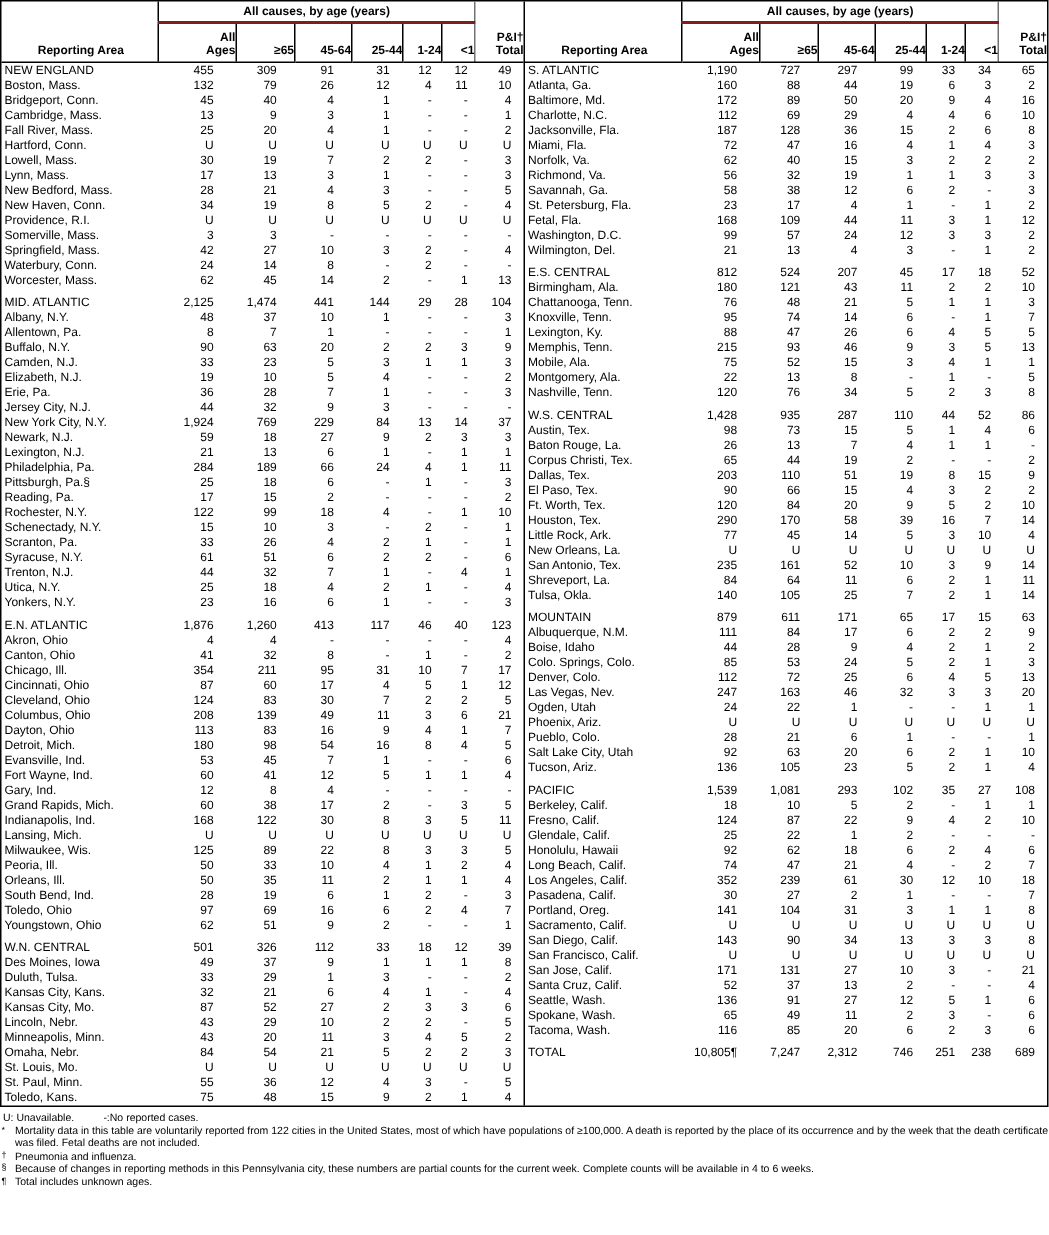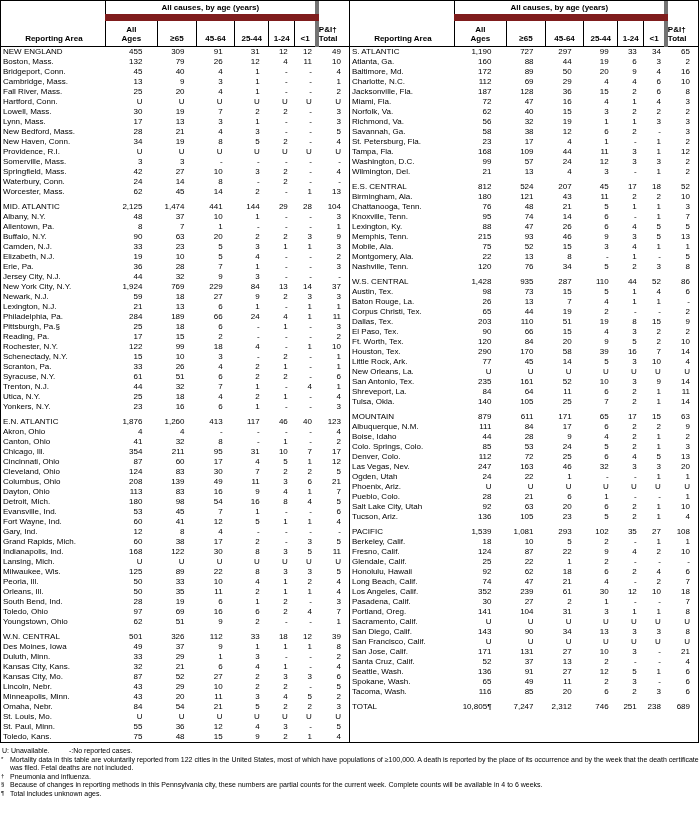--- a/index.html
+++ b/index.html
@@ -32,31 +32,31 @@
   col.w-c7 { width:32px; }
   thead th {
     font-size:8px; font-weight:bold; line-height:9px;
     border-bottom:1px solid #000; padding:0;
   }
   th.h-area {
     text-align:center; vertical-align:bottom;
     padding:0 0 3px 2px;
   }
   th.h-span {
-    border-left:1px solid #000; border-bottom:7px solid #7f1d1d;
+    border-left:1px solid #000; border-bottom:2px solid #7f1d1d;
     text-align:center; vertical-align:middle; height:13px;
   }
   th.h-pi {
-    border-left:4px solid #737373;
-    text-align:left; vertical-align:bottom;
+    border-left:1px solid #737373;
+    text-align:right; vertical-align:bottom;
     white-space:pre-line; padding-bottom:3px;
   }
   tr.label-row th {
     border-left:1px solid #000;
-    text-align:center; vertical-align:bottom;
+    text-align:right; vertical-align:bottom;
     white-space:pre-line; height:22px; padding-bottom:3px;
   }
   tbody td {
     font-size:8px; line-height:10px; height:10px;
     padding:0; white-space:nowrap; overflow:hidden;
   }
   td.area { text-align:left; padding-left:2px; }
   td.n { text-align:right; }
   td.c1 { padding-right:15px; }
   td.c2 { padding-right:12px; }
@@ -705,21 +705,21 @@
               <td class="area">Des Moines, Iowa</td>
               <td class="n c1">49</td>
               <td class="n c2">37</td>
               <td class="n c3">9</td>
               <td class="n c4">1</td>
               <td class="n c5">1</td>
               <td class="n c6">1</td>
               <td class="n c7">8</td>
             </tr>
             <tr>
-              <td class="area">Duluth, Minn.</td>
+              <td class="area">Duluth, Tulsa.</td>
               <td class="n c1">33</td>
               <td class="n c2">29</td>
               <td class="n c3">1</td>
               <td class="n c4">3</td>
               <td class="n c5">-</td>
               <td class="n c6">-</td>
               <td class="n c7">2</td>
             </tr>
             <tr>
               <td class="area">Kansas City, Kans.</td>
@@ -929,21 +929,21 @@
               <td class="area">St. Petersburg, Fla.</td>
               <td class="n c1">23</td>
               <td class="n c2">17</td>
               <td class="n c3">4</td>
               <td class="n c4">1</td>
               <td class="n c5">-</td>
               <td class="n c6">1</td>
               <td class="n c7">2</td>
             </tr>
             <tr>
-              <td class="area">Tampa, Fla.</td>
+              <td class="area">Fetal, Fla.</td>
               <td class="n c1">168</td>
               <td class="n c2">109</td>
               <td class="n c3">44</td>
               <td class="n c4">11</td>
               <td class="n c5">3</td>
               <td class="n c6">1</td>
               <td class="n c7">12</td>
             </tr>
             <tr>
               <td class="area">Washington, D.C.</td>

